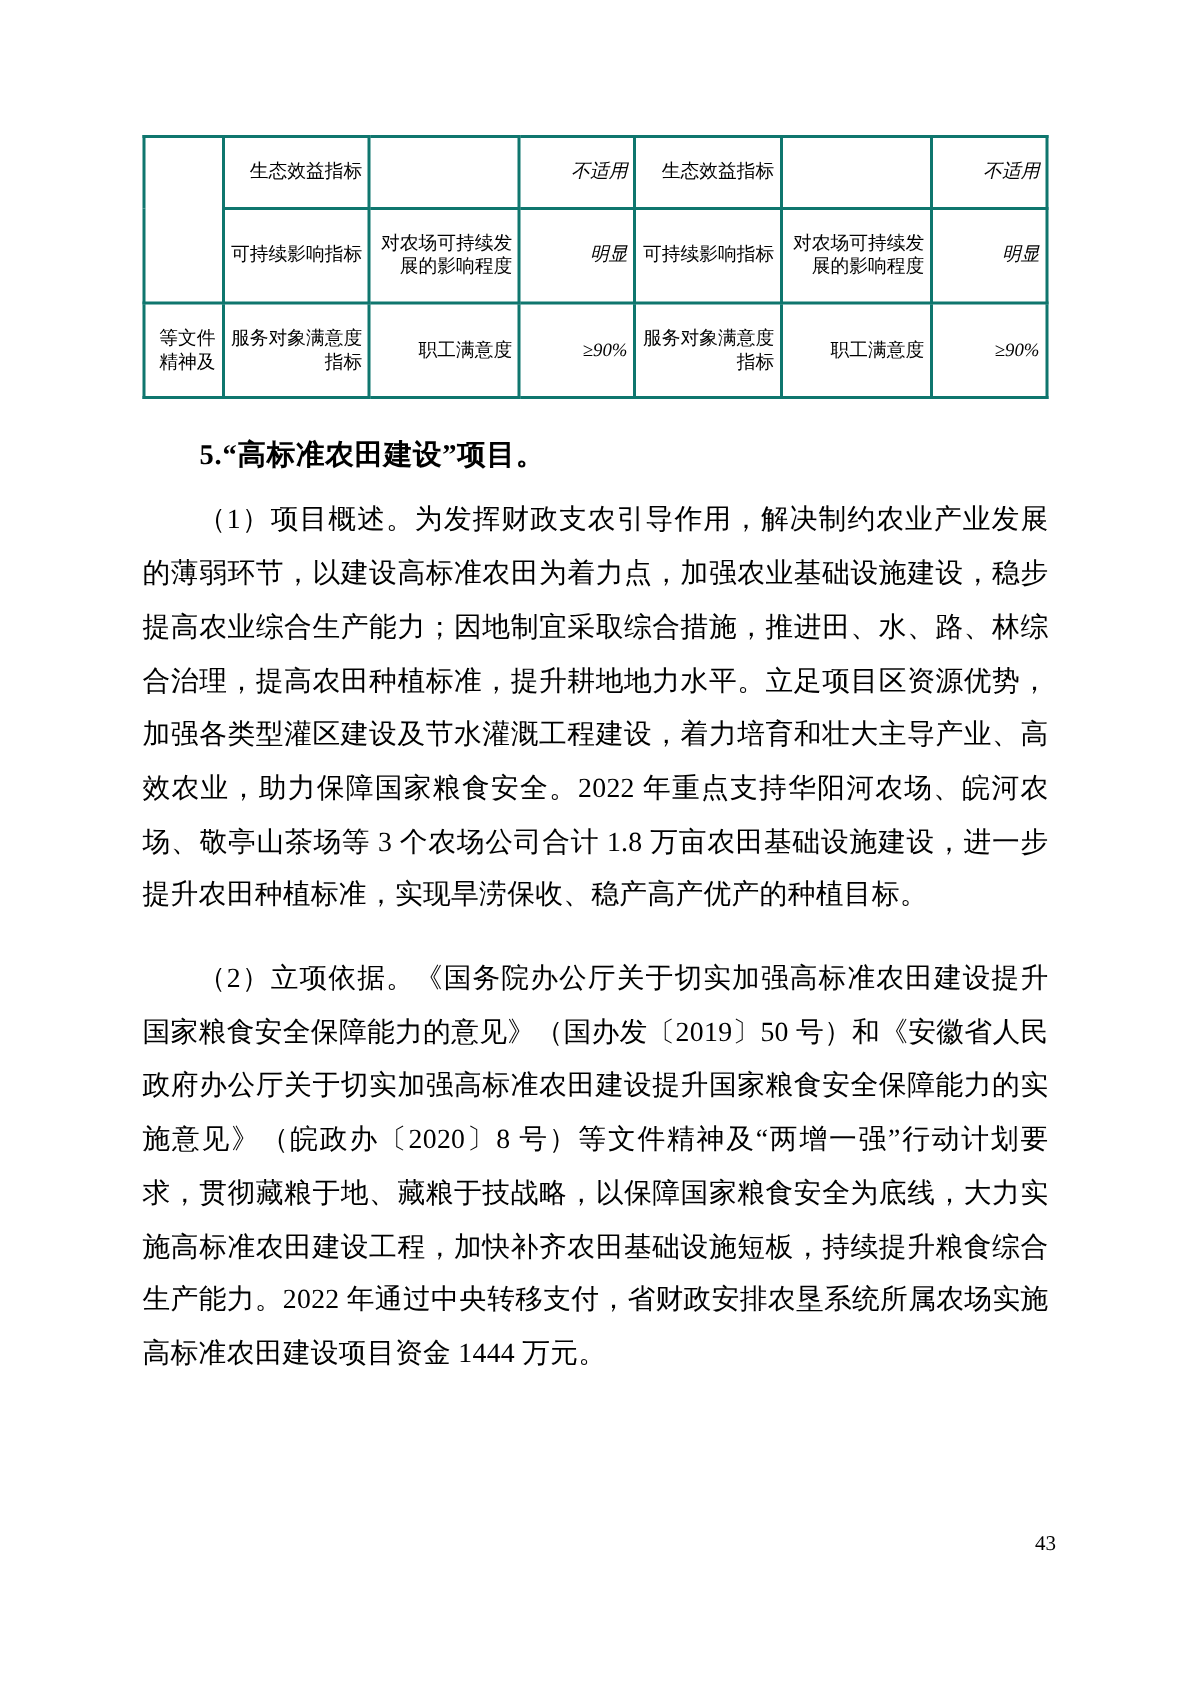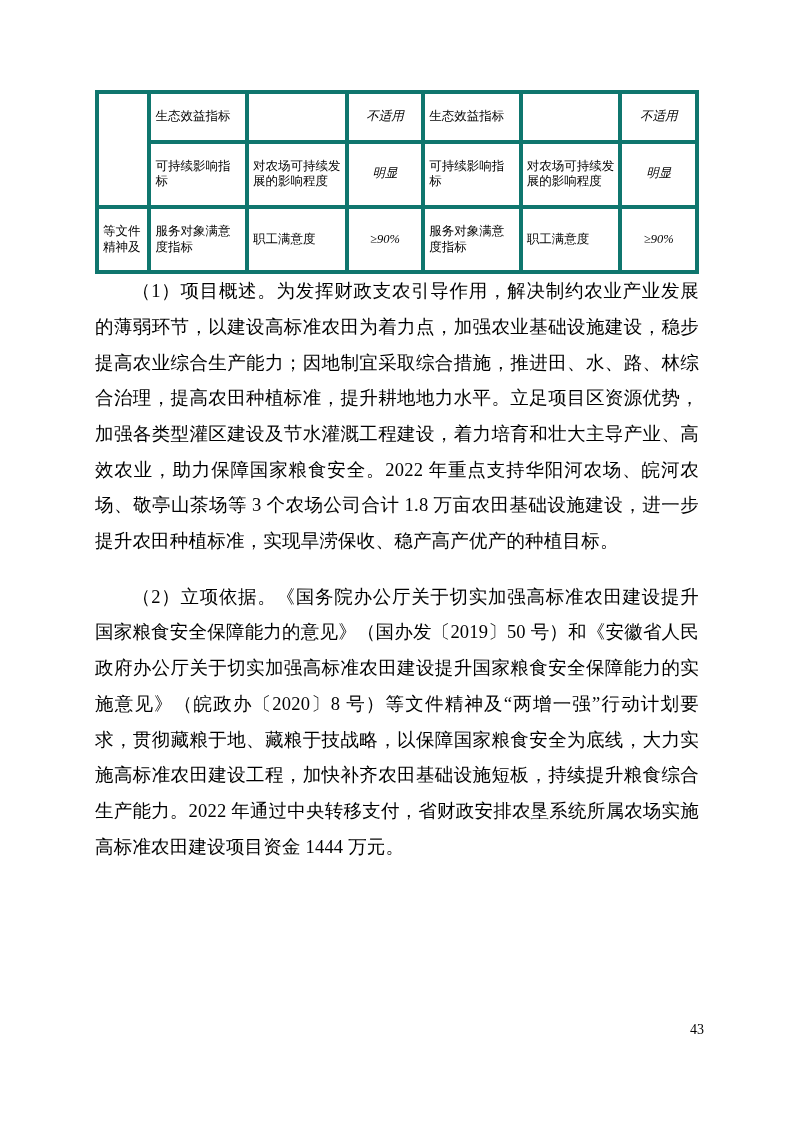--- a/index.html
+++ b/index.html
@@ -24,26 +24,27 @@
   }
 
   
   table.spec {
     border-collapse: collapse;
     width: 604px;
     margin: 0 0 0 0;
     table-layout: fixed;
   }
   table.spec td {
-    border: 4px solid #0f766e;
+    border: 2px solid #0f766e;
     font-size: 12.5px;
     line-height: 1.25;
     padding: 15px 4px;
     vertical-align: middle;
     font-family: "Liberation Serif", "DejaVu Serif", serif;
+    text-align: right;
   }
   td.c-left { text-align: left; }
   td.c-center { text-align: center; font-style: italic; }
 
   .col-a { width: 50px; }
   .col-b { width: 93px; }
   .col-c { width: 95px; }
   .col-d { width: 73px; }
   .col-e { width: 93px; }
   .col-f { width: 95px; }
@@ -117,19 +118,20 @@
         <td class="c-left">服务对象满意度指标</td>
         <td class="c-left">职工满意度</td>
         <td class="c-center">≥90%</td>
         <td class="c-left">服务对象满意度指标</td>
         <td class="c-left">职工满意度</td>
         <td class="c-center">≥90%</td>
       </tr>
     </tbody>
   </table>
 
+  <div class="heading">5.“高标准农田建设”项目。</div>
 
   <p class="para">（1）项目概述。为发挥财政支农引导作用，解决制约农业产业发展的薄弱环节，以建设高标准农田为着力点，加强农业基础设施建设，稳步提高农业综合生产能力；因地制宜采取综合措施，推进田、水、路、林综合治理，提高农田种植标准，提升耕地地力水平。立足项目区资源优势，加强各类型灌区建设及节水灌溉工程建设，着力培育和壮大主导产业、高效农业，助力保障国家粮食安全。2022 年重点支持华阳河农场、皖河农场、敬亭山茶场等 3 个农场公司合计 1.8 万亩农田基础设施建设，进一步提升农田种植标准，实现旱涝保收、稳产高产优产的种植目标。</p>
 
   <p class="para">（2）立项依据。《国务院办公厅关于切实加强高标准农田建设提升国家粮食安全保障能力的意见》（国办发〔2019〕50 号）和《安徽省人民政府办公厅关于切实加强高标准农田建设提升国家粮食安全保障能力的实施意见》（皖政办〔2020〕8 号）等文件精神及“两增一强”行动计划要求，贯彻藏粮于地、藏粮于技战略，以保障国家粮食安全为底线，大力实施高标准农田建设工程，加快补齐农田基础设施短板，持续提升粮食综合生产能力。2022 年通过中央转移支付，省财政安排农垦系统所属农场实施高标准农田建设项目资金 1444 万元。</p>
 
   <div class="pagenum">43</div>
 </div>
 
 </body></html>

